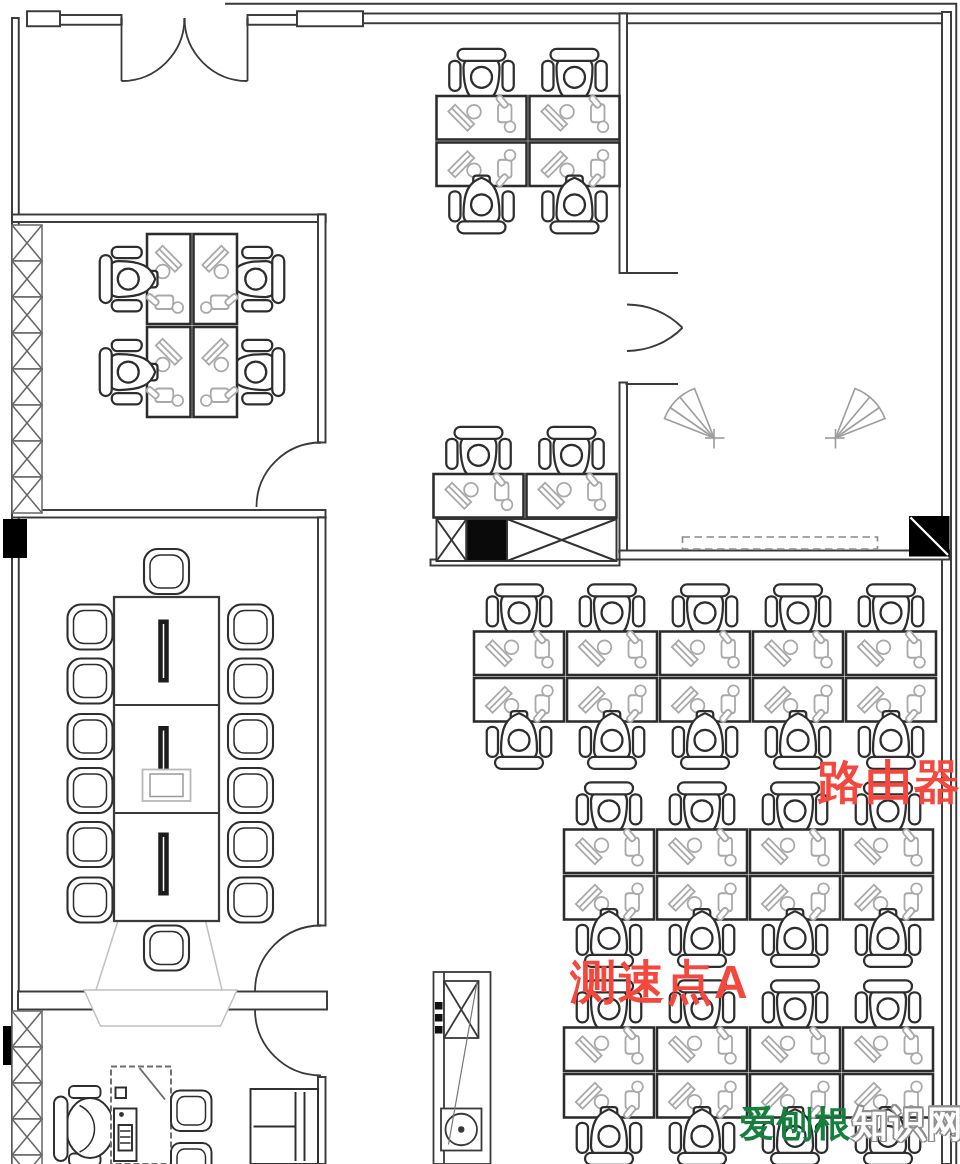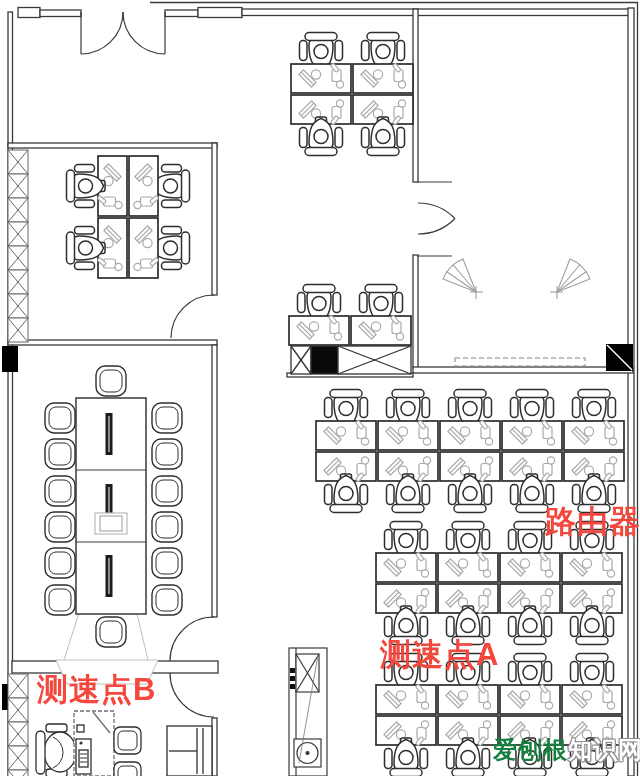--- a/index.html
+++ b/index.html
@@ -278,17 +278,16 @@
       <rect x="167" y="726" width="45" height="50"></rect>
       <line x1="197" y1="728" x2="197" y2="774"></line>
       <line x1="203" y1="728" x2="203" y2="774"></line>
       <line x1="169" y1="751" x2="197" y2="751"></line>
     </g>
   </g>
 </svg>
 
 <div class="anno anno-router">路由器</div>
 <div class="anno anno-a">测速点A</div>
-<div class="anno anno-b">测速点B</div>
 
 <div class="watermark"><span class="wm-prefix">爱刨根</span><span class="wm-suffix">知识网</span></div>
 
 </div>
 
 </body></html>

